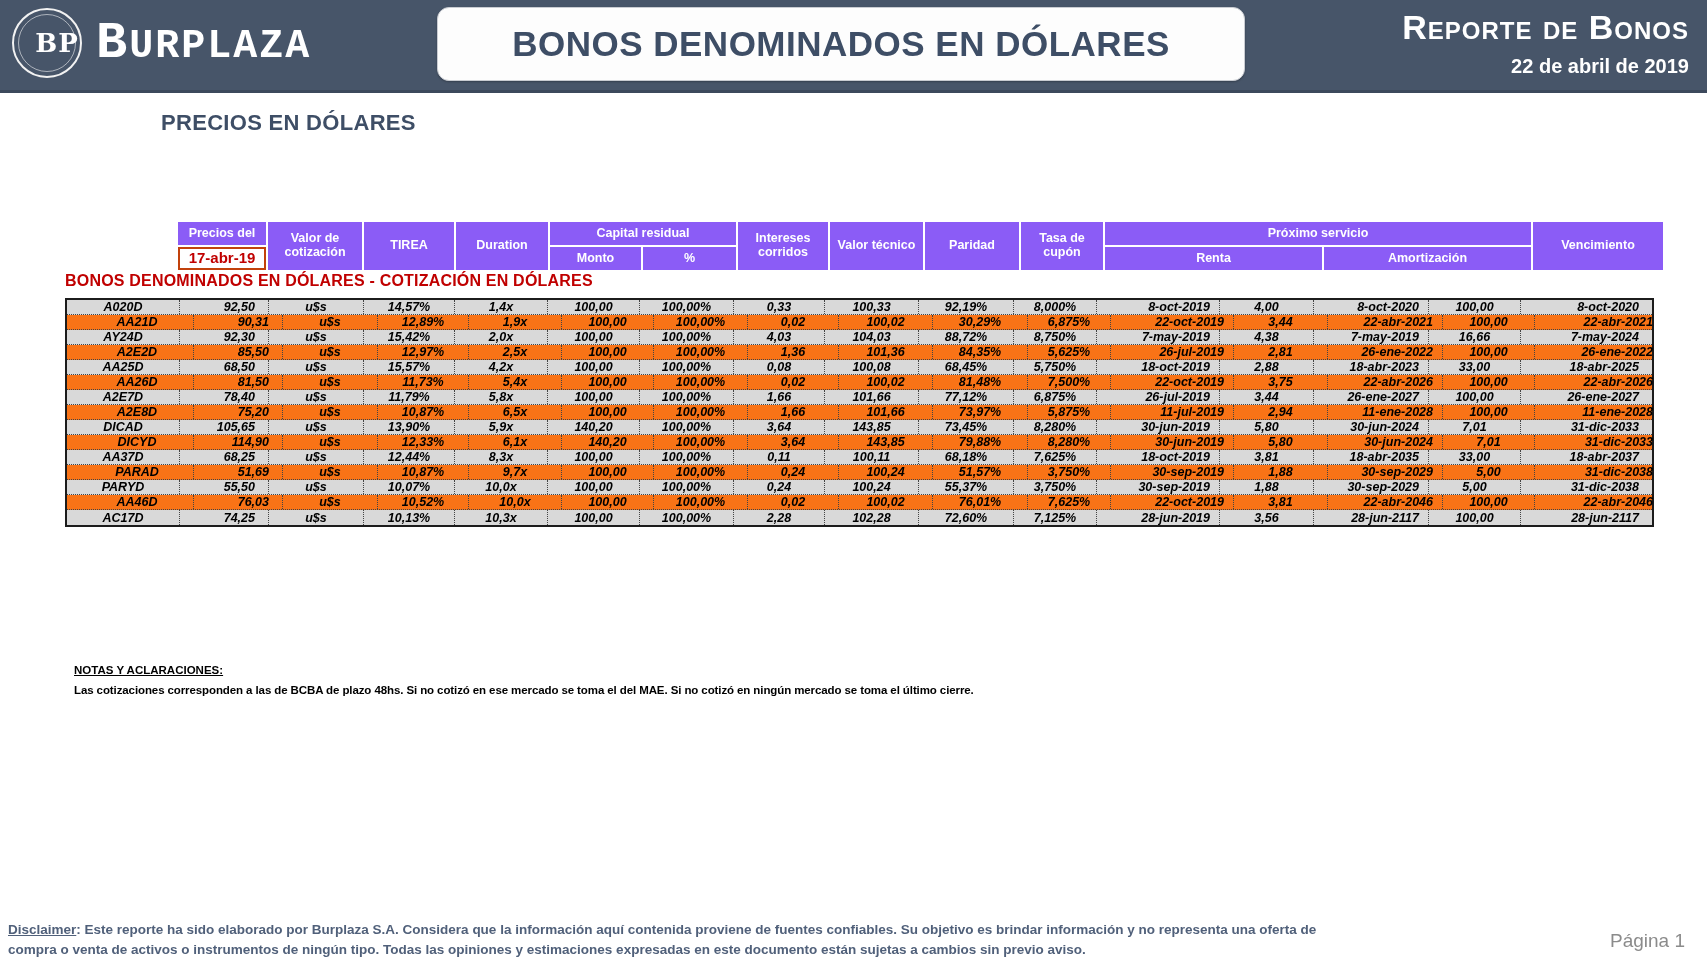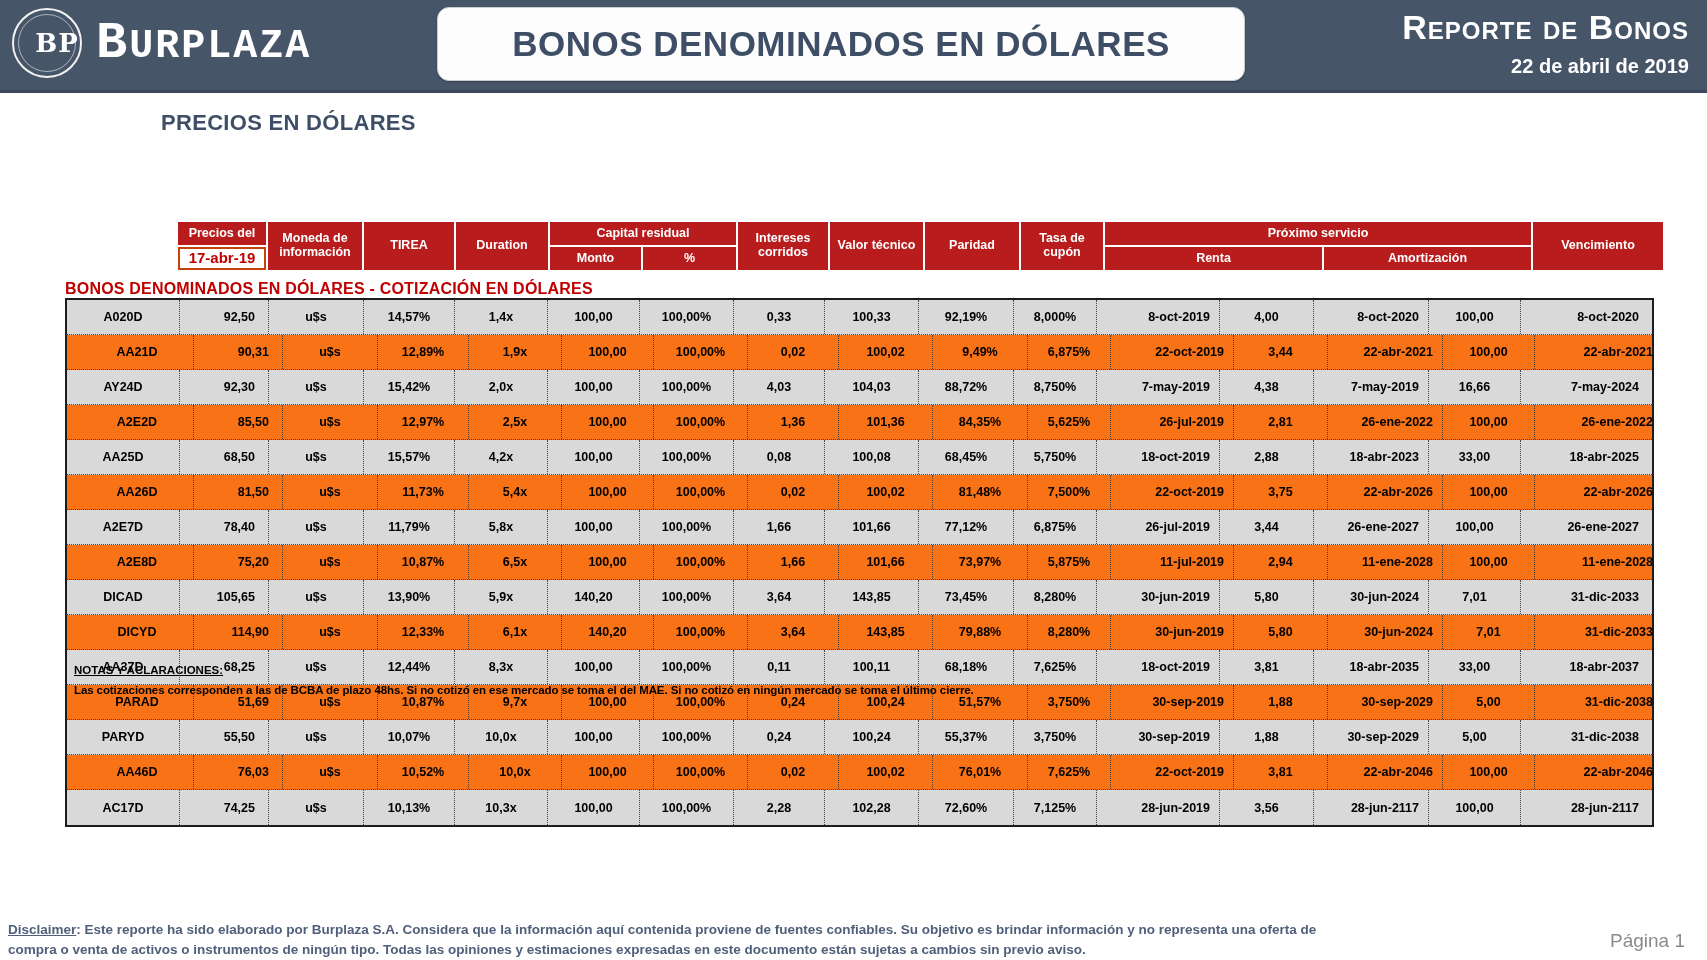--- a/index.html
+++ b/index.html
@@ -29,49 +29,49 @@
     font-weight: bold; text-align: right; }
 
   
   .section-title { position: absolute; left: 161px; top: 110px; color: #3e4e66;
     font-size: 22px; font-weight: bold; letter-spacing: .3px; }
 
   
   .thead { position: absolute; left: 178px; top: 222px; width: 1474px;
     display: grid; grid-template-columns: 88px 94px 90px 92px 91px 93px 90px 93px 94px 82px 122px 93px 114px 91px 130px;
     grid-template-rows: 23px 23px; gap: 2px; font-size: 12.5px; font-weight: bold; color: #fff; }
-  .hcell { background: #b91c1c; display: flex; align-items: center; justify-content: center;
+  .hcell { background: #8b5cf6; display: flex; align-items: center; justify-content: center;
     text-align: center; line-height: 1.1; padding: 1px 2px; }
   .hc-precios      { grid-column: 1; grid-row: 1; }
   .hc-precios-date { grid-column: 1; grid-row: 2; background: #fff; color: #c00000; border: 2px solid #c2410c; font-size: 15px; }
   .hc-moneda   { grid-column: 2;  grid-row: 1 / span 2; }
   .hc-tirea    { grid-column: 3;  grid-row: 1 / span 2; }
   .hc-duration { grid-column: 4;  grid-row: 1 / span 2; }
   .hc-capital  { grid-column: 5 / span 2; grid-row: 1; }
   .hc-monto    { grid-column: 5;  grid-row: 2; }
   .hc-pct      { grid-column: 6;  grid-row: 2; }
   .hc-intereses{ grid-column: 7;  grid-row: 1 / span 2; }
   .hc-valor    { grid-column: 8;  grid-row: 1 / span 2; }
   .hc-paridad  { grid-column: 9;  grid-row: 1 / span 2; }
   .hc-tasa     { grid-column: 10; grid-row: 1 / span 2; }
   .hc-proximo  { grid-column: 11 / span 4; grid-row: 1; }
   .hc-renta    { grid-column: 11 / span 2; grid-row: 2; }
   .hc-amort    { grid-column: 13 / span 2; grid-row: 2; }
   .hc-venc     { grid-column: 15; grid-row: 1 / span 2; }
 
   
-  .table-subtitle { position: absolute; left: 65px; top: 280px; color: #c00000;
+  .table-subtitle { position: absolute; left: 65px; top: 272px; color: #c00000;
     font-size: 16px; font-weight: bold; letter-spacing: .2px; }
 
   
   .tbody { position: absolute; left: 65px; top: 298px; width: 1589px;
     border: 2px solid #1c1c1c; }
   .trow { display: grid;
     grid-template-columns: 113px 89px 95px 91px 93px 92px 94px 91px 94px 95px 83px 123px 94px 115px 92px 131px;
-    height: 35px; border-bottom: 1px dotted #444; }
+    height: 15px; border-bottom: 1px dotted #444; font-style: italic; }
   .trow:last-child { border-bottom: none; }
   .trow.odd  { background: #d9d9d9; }
   .trow.even { background: #f97316; padding-left: 14px; }
   .tcell { display: flex; align-items: center; justify-content: center;
     font-size: 12.5px; font-weight: bold; color: #000; border-right: 1px dotted #444;
     white-space: nowrap; overflow: hidden; }
   .tcell:last-child { border-right: none; }
   .tcell.r { justify-content: flex-end; padding-right: 13px; }
   .tcell.rd { justify-content: flex-end; padding-right: 9px; }
 
@@ -103,21 +103,21 @@
     </div>
     <div class="report-name">Reporte de Bonos</div>
     <div class="report-date">22 de abril de 2019</div>
   </div>
 
   <div class="section-title">PRECIOS EN DÓLARES</div>
 
   <div class="thead">
     <div class="hcell hc-precios">Precios del</div>
     <div class="hcell hc-precios-date">17-abr-19</div>
-    <div class="hcell hc-moneda">Moneda de información</div>
+    <div class="hcell hc-moneda">Valor de cotización</div>
     <div class="hcell hc-tirea">TIREA</div>
     <div class="hcell hc-duration">Duration</div>
     <div class="hcell hc-capital">Capital residual</div>
     <div class="hcell hc-monto">Monto</div>
     <div class="hcell hc-pct">%</div>
     <div class="hcell hc-intereses">Intereses corridos</div>
     <div class="hcell hc-valor">Valor técnico</div>
     <div class="hcell hc-paridad">Paridad</div>
     <div class="hcell hc-tasa">Tasa de cupón</div>
     <div class="hcell hc-proximo">Próximo servicio</div>
@@ -150,21 +150,21 @@
       <div class="trow even">
         <div class="tcell">AA21D</div>
         <div class="tcell r">90,31</div>
         <div class="tcell">u$s</div>
         <div class="tcell">12,89%</div>
         <div class="tcell">1,9x</div>
         <div class="tcell">100,00</div>
         <div class="tcell">100,00%</div>
         <div class="tcell">0,02</div>
         <div class="tcell">100,02</div>
-        <div class="tcell">9,49%</div>
+        <div class="tcell">30,29%</div>
         <div class="tcell">6,875%</div>
         <div class="tcell rd">22-oct-2019</div>
         <div class="tcell">3,44</div>
         <div class="tcell rd">22-abr-2021</div>
         <div class="tcell">100,00</div>
         <div class="tcell r">22-abr-2021</div>
       </div>
       <div class="trow odd">
         <div class="tcell">AY24D</div>
         <div class="tcell r">92,30</div>

